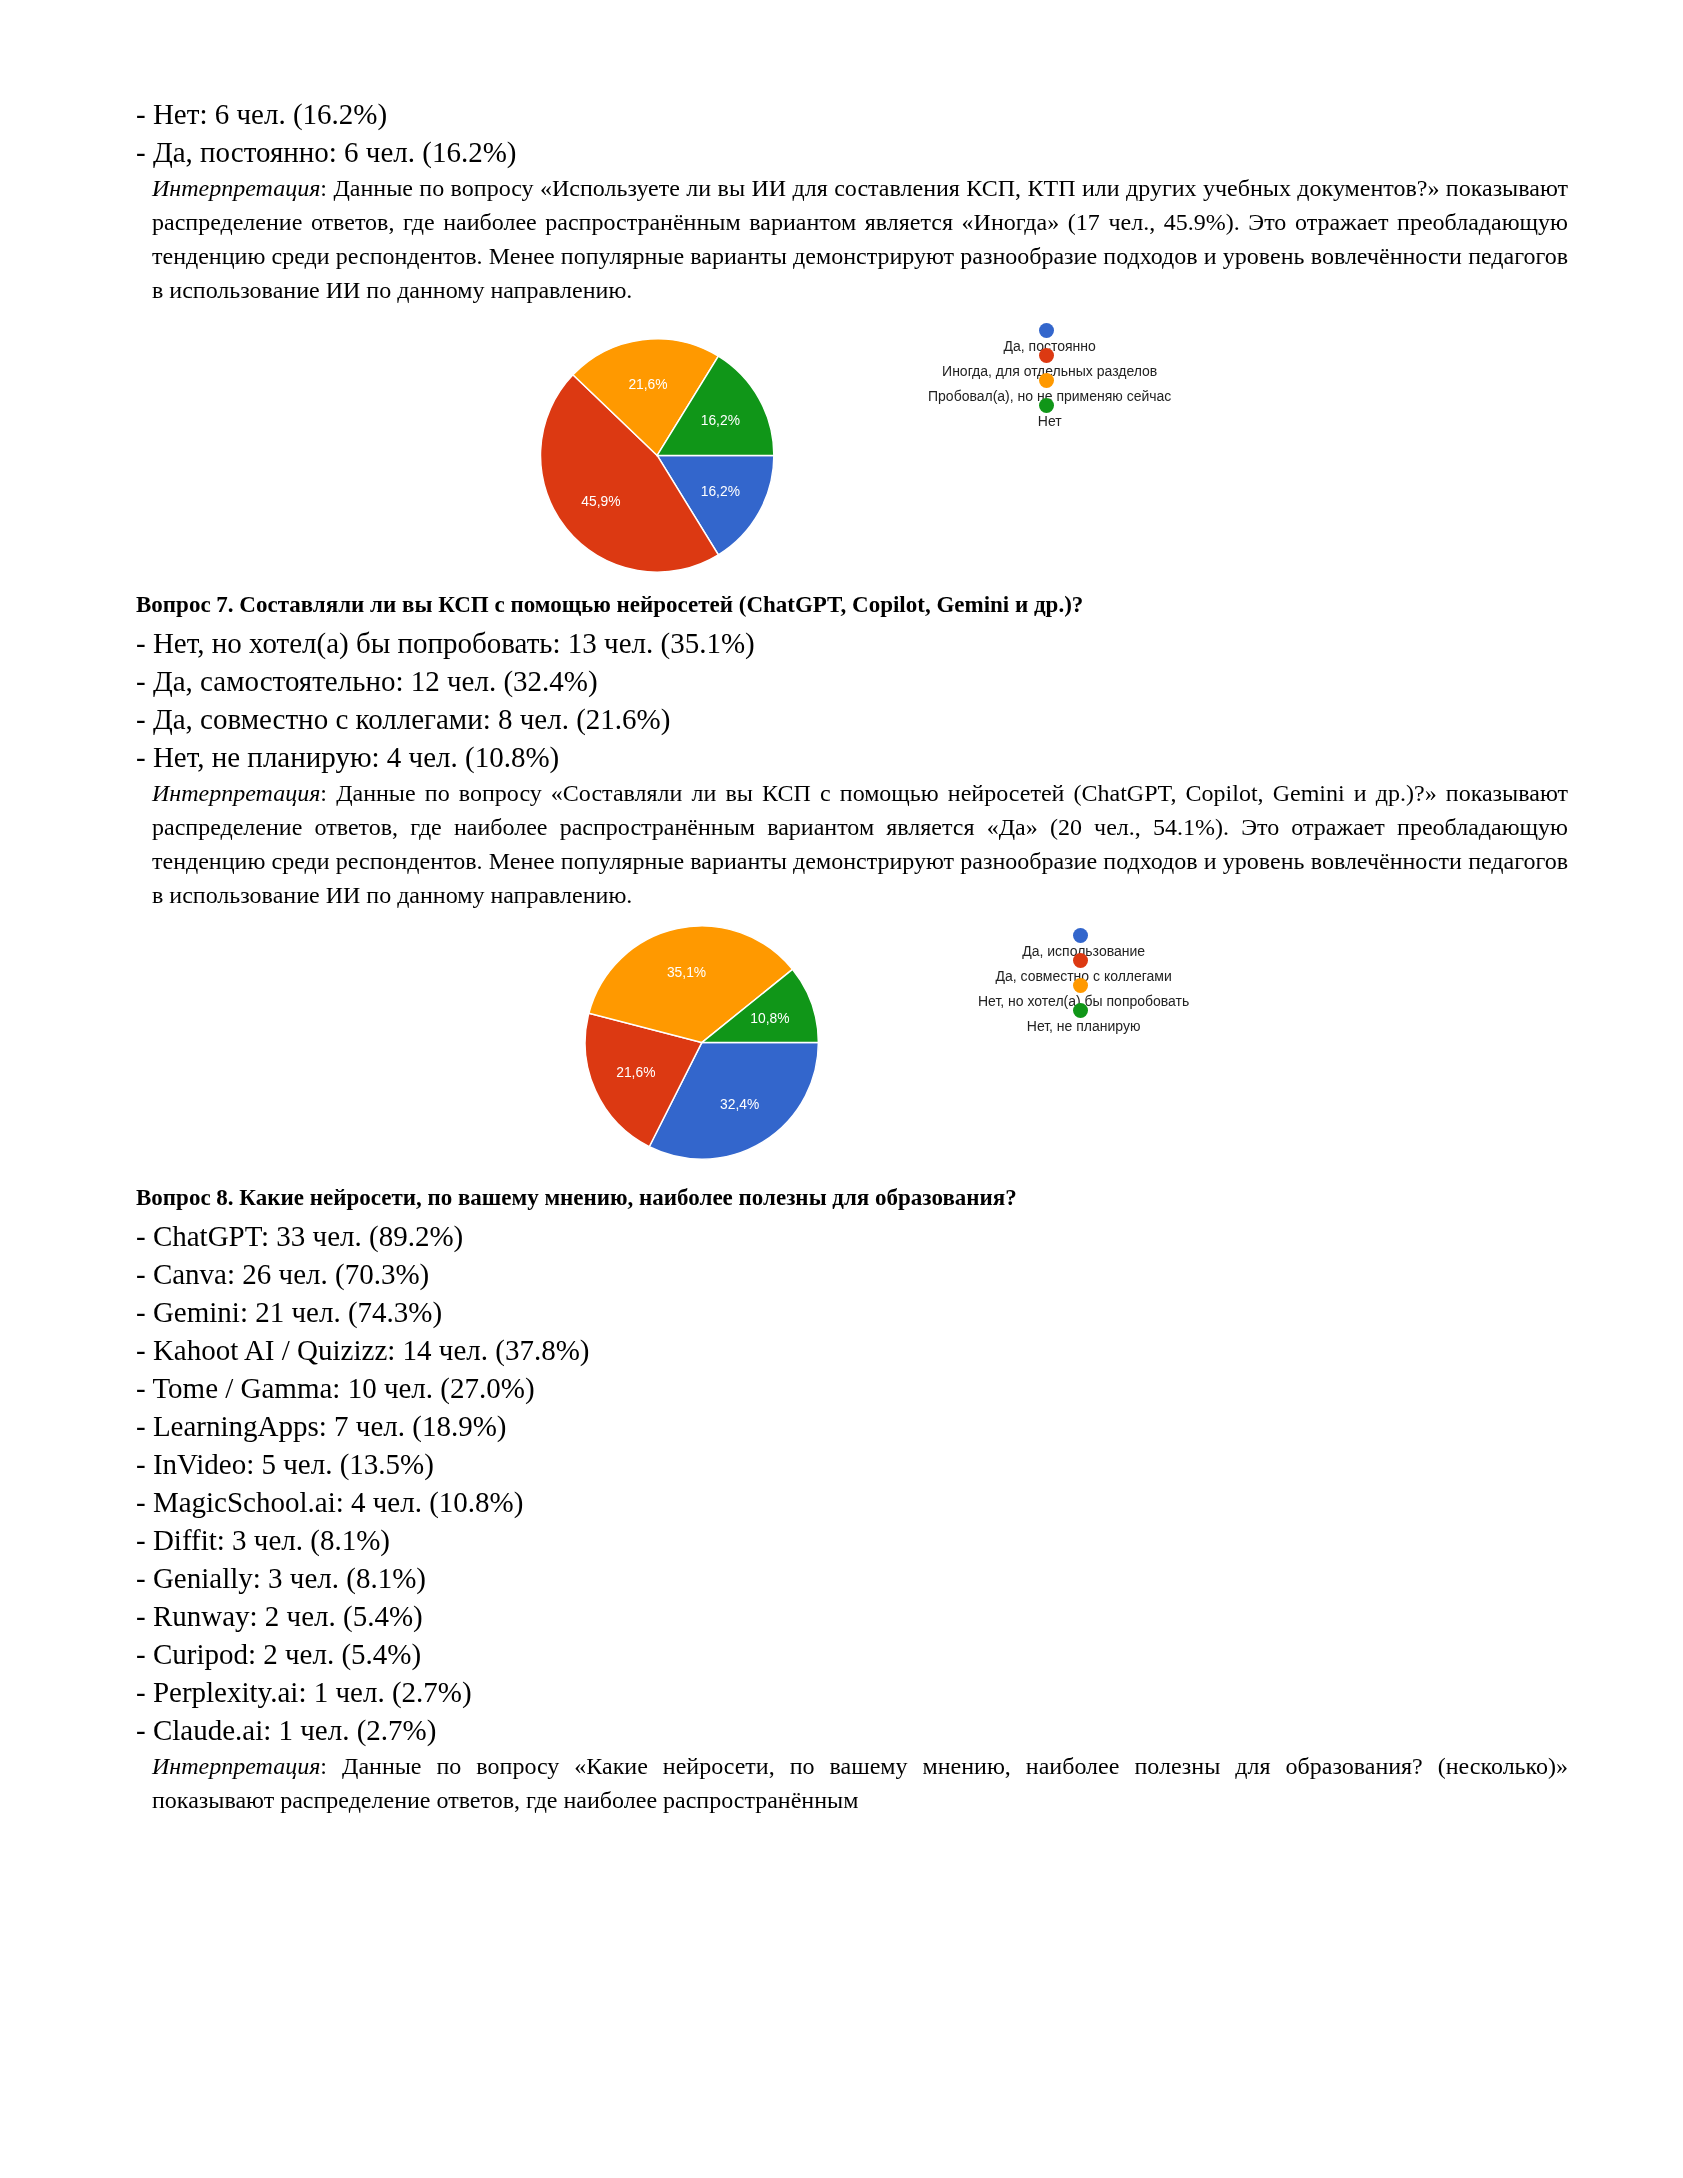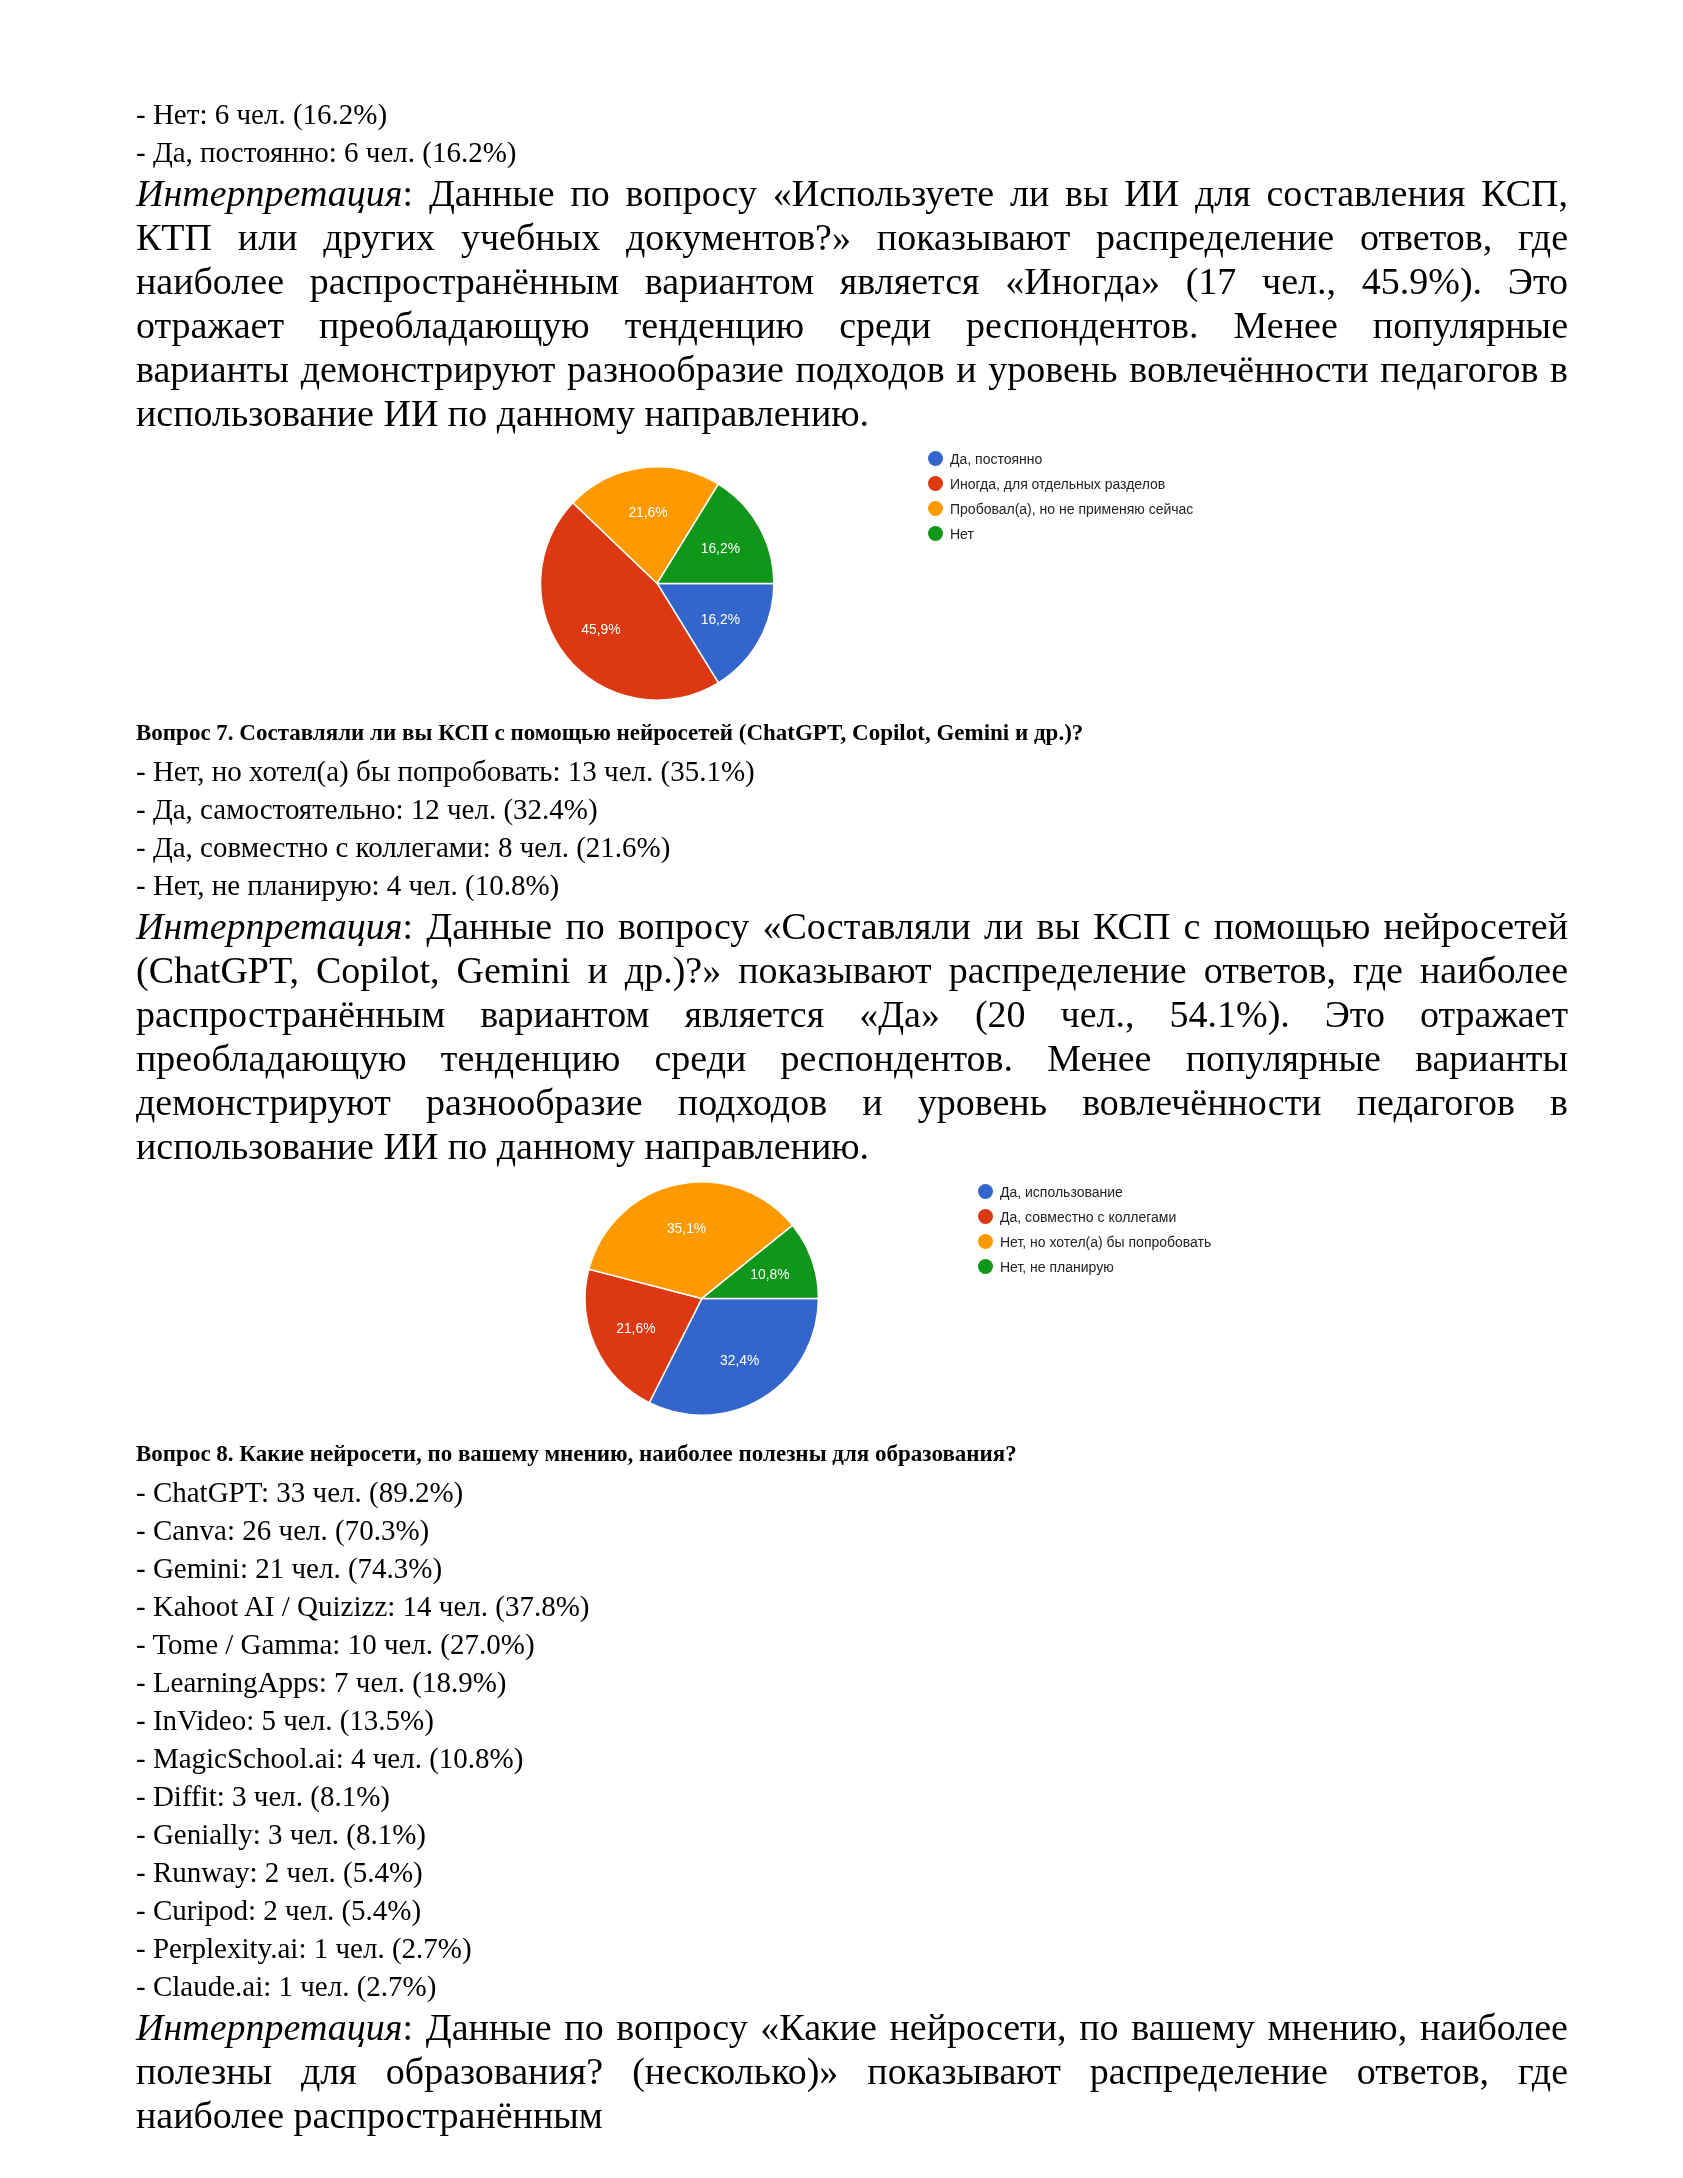--- a/index.html
+++ b/index.html
@@ -1,27 +1,27 @@
 <!DOCTYPE html>
 <html><head>
 <meta charset="utf-8">
 <style>
   html, body { margin: 0; padding: 0; background: #ffffff; }
   body { width: 1683px; height: 2178px; position: relative; overflow: hidden;
          font-family: "Liberation Serif", serif; color: #000; }
   .page { position: absolute; left: 136px; top: 95px; width: 1432px; }
   .line { font-size: 29px; line-height: 38px; white-space: nowrap; }
-  .para { font-size: 38px; line-height: 44px; text-align: justify; }
+  .para { font-size: 24px; line-height: 34px; text-align: justify; margin-left: 16px; }
   .para .lbl { font-style: italic; }
   .heading { font-size: 23px; line-height: 38px; font-weight: bold; white-space: nowrap; }
   .chart-block { position: relative; height: 267px; }
   .chart-block.c2 { height: 257px; }
   .chart-block svg { position: absolute; left: 0; top: 0; }
   .legend { position: absolute; font-family: "Liberation Sans", sans-serif; font-size: 14px; color: #222; }
-  .legend-item { display: flex; align-items: flex-start; height: 25px; white-space: nowrap; }
+  .legend-item { display: flex; align-items: center; height: 25px; white-space: nowrap; flex-direction: column; }
   .legend-dot { width: 15px; height: 15px; border-radius: 50%; margin-right: 7px; flex: none; }
   .slice-label { font-family: "Liberation Sans", sans-serif; font-size: 14px; fill: #ffffff; }
 </style>
 </head>
 <body>
 
 <div class="page">
 
   <div>
     <div class="line">- Нет: 6 чел. (16.2%)</div>

